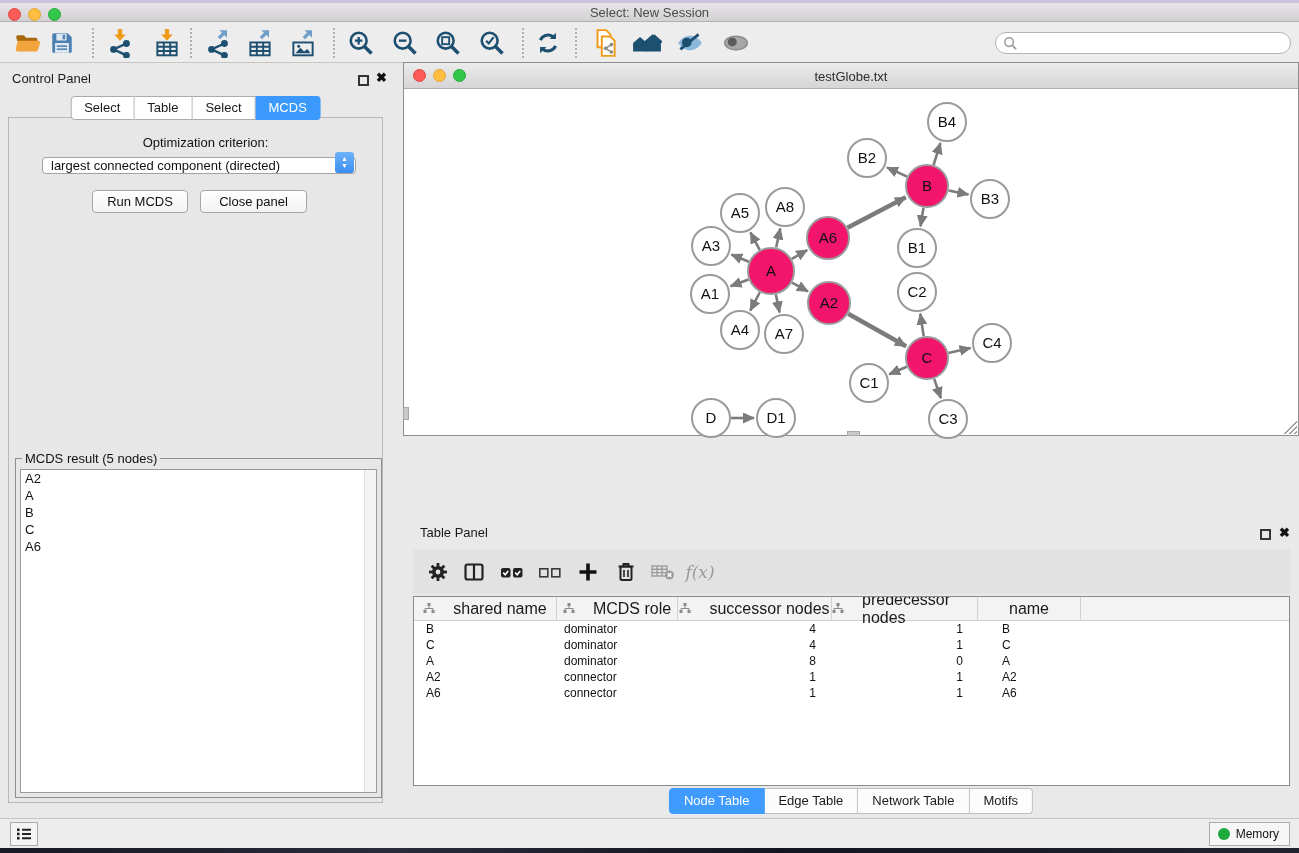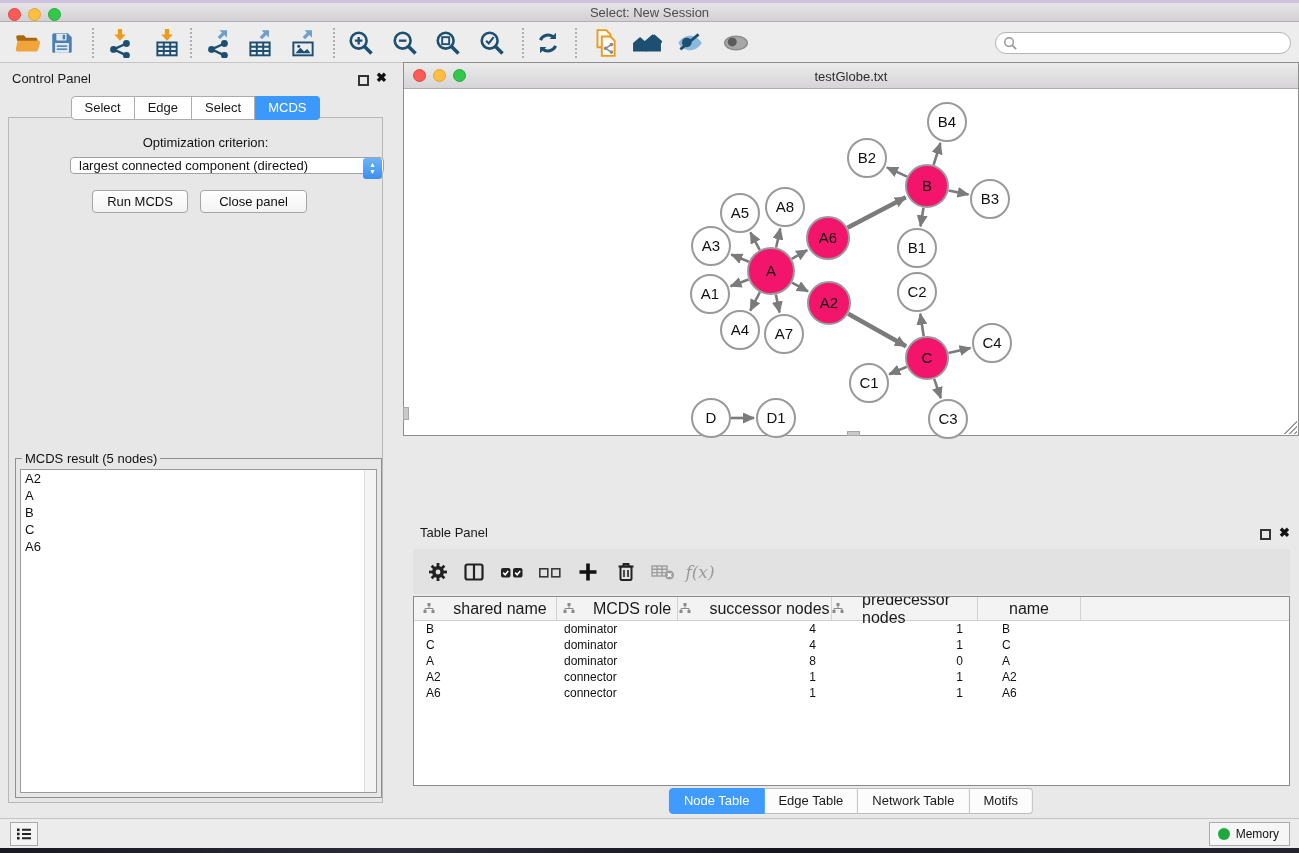--- a/index.html
+++ b/index.html
@@ -42,21 +42,21 @@
     display:flex; z-index:3; }
   .ctab { font-size:13px; color:#1a1a1a; background:#fff; border:1px solid #ababab;
     border-left:none; padding:3px 13px 4px; white-space:nowrap; }
   .ctab:first-child { border-left:1px solid #ababab; border-radius:4px 0 0 4px; }
   .ctab:last-child { border-radius:0 4px 4px 0; }
   .ctab.active { background:#3b99fc; border-color:#3b99fc; color:#fff; }
   .opt-label { position:absolute; left:0; width:100%; top:72px; text-align:center;
     font-size:13px; color:#111;padding-left:20px; }
   .criterion { position:absolute; left:42px; top:94px; width:314px; height:17px;
     background:#fff; border:1px solid #a2a2a2; border-radius:4px;
-    display:flex; align-items:flex-start; font-size:13px; color:#111;margin-left:28px; }
+    display:flex; align-items:flex-end; font-size:13px; color:#111; }
   .criterion .val { flex:1; padding-left:8px; white-space:nowrap; overflow:hidden; }
   .criterion .stepper { width:19px; height:21px; border-radius:3px; margin-right:1px;
     background:linear-gradient(#6db3f8,#3b8ef2); display:flex; flex-direction:column;
     align-items:center; justify-content:center; gap:1px; }
   .criterion .stepper span { color:#fff; font-size:7px; line-height:6px; }
   .cp-btn { position:absolute; top:127px; height:23px; background:linear-gradient(#ffffff,#f3f3f3);
     border:1px solid #a5a5a5; border-radius:4px; font-size:13px; color:#111;
     font-family:"Liberation Sans",sans-serif; }
   .btn-run { left:92px; width:96px; }
   .btn-close { left:200px; width:107px; }
@@ -285,21 +285,21 @@
     </div>
   </div>
 
   <div class="control-panel">
     <div class="cp-head">Control Panel</div>
     <span class="cp-float" style="left:358px"><span class="float-ic"></span></span>
     <span class="cp-float close-ic" style="left:376px">✖</span>
     <div class="cp-content"></div>
     <div class="ctabs">
         <span class="ctab">Select</span>
-        <span class="ctab">Edge</span>
+        <span class="ctab">Table</span>
         <span class="ctab">Select</span>
         <span class="ctab active">MCDS</span>
       </div>
     <div class="opt-label">Optimization criterion:</div>
     <div class="criterion">
       <span class="val">largest connected component (directed)</span>
       <span class="stepper">
           <span>▲</span>
           <span>▼</span>
         </span>

